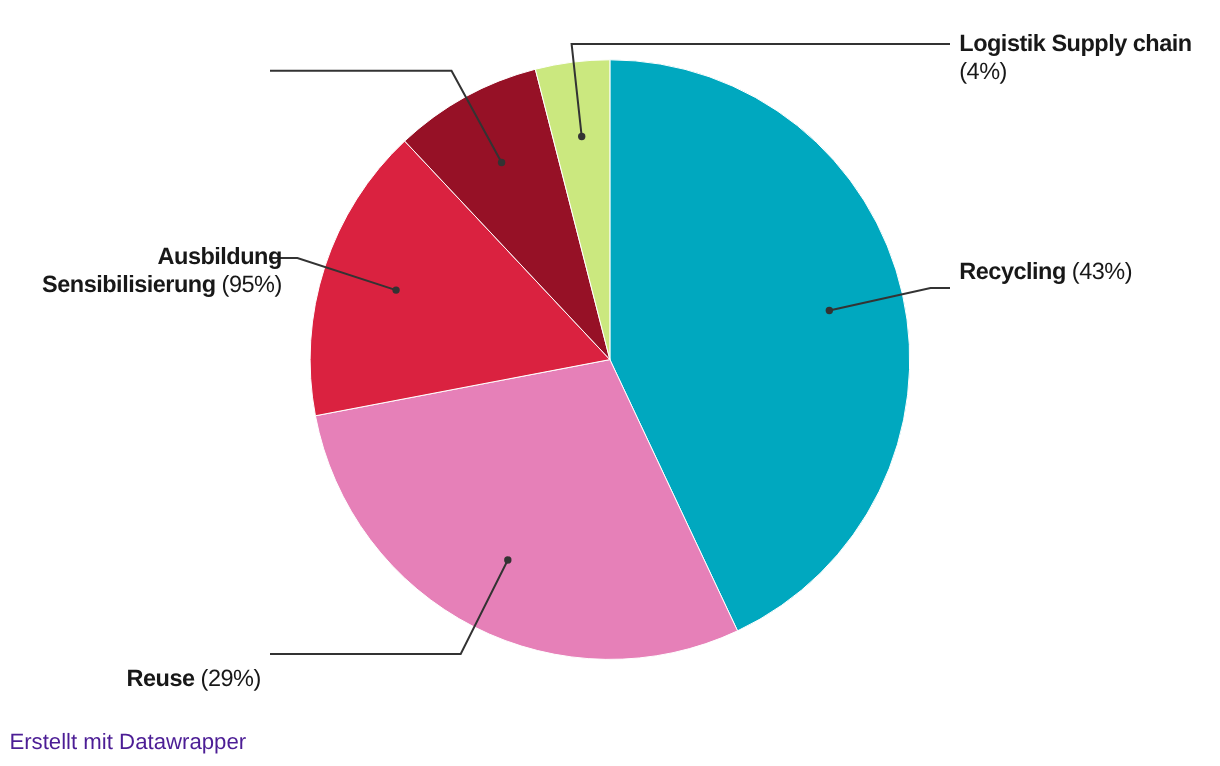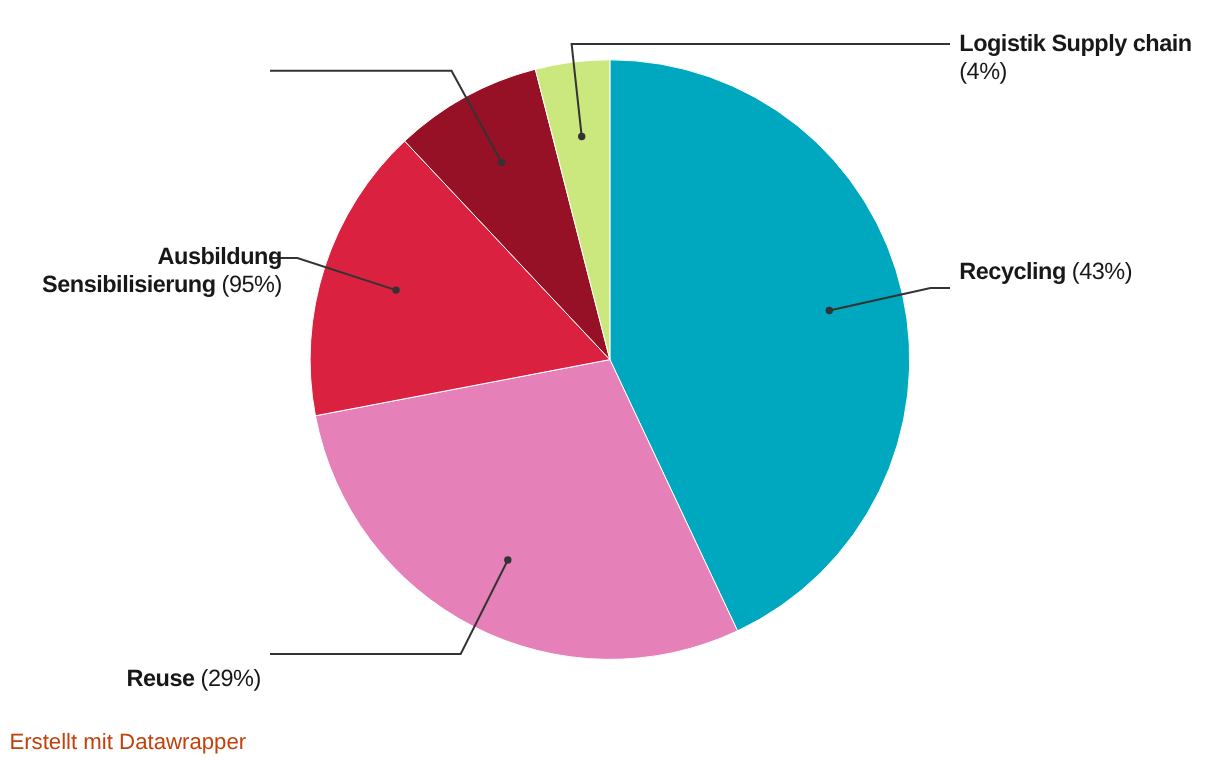--- a/index.html
+++ b/index.html
@@ -3,21 +3,21 @@
 <meta charset="utf-8">
 <title>Pie chart</title>
 <style>
   html,body{margin:0;padding:0;background:#ffffff;}
   body{width:1220px;height:766px;overflow:hidden;
        font-family:"Liberation Sans",sans-serif;
        -webkit-font-smoothing:antialiased;
        text-rendering:geometricPrecision;}
   #root{position:relative;width:1065px;height:766px;background:#ffffff;}
   svg.chart{position:absolute;left:0;top:0;}
-  .credit{position:absolute;left:9.4px;top:729.45px;font-size:22.2px;color:#c2410c;
+  .credit{position:absolute;left:9.4px;top:729.45px;font-size:22.2px;color:#4c1d95;
           letter-spacing:0px;font-family:"Liberation Sans",sans-serif;transform:translateZ(0);}
   .lbl{position:absolute;font-size:23.5px;color:#181818;line-height:27.7px;
        white-space:nowrap;letter-spacing:-0.5px;transform:translateZ(0);}
   .lbl b{font-weight:bold;}
   .lbl .pct{font-weight:normal;}
   .lbl.right{text-align:right;}
 </style>
 </head>
 <body>
 

